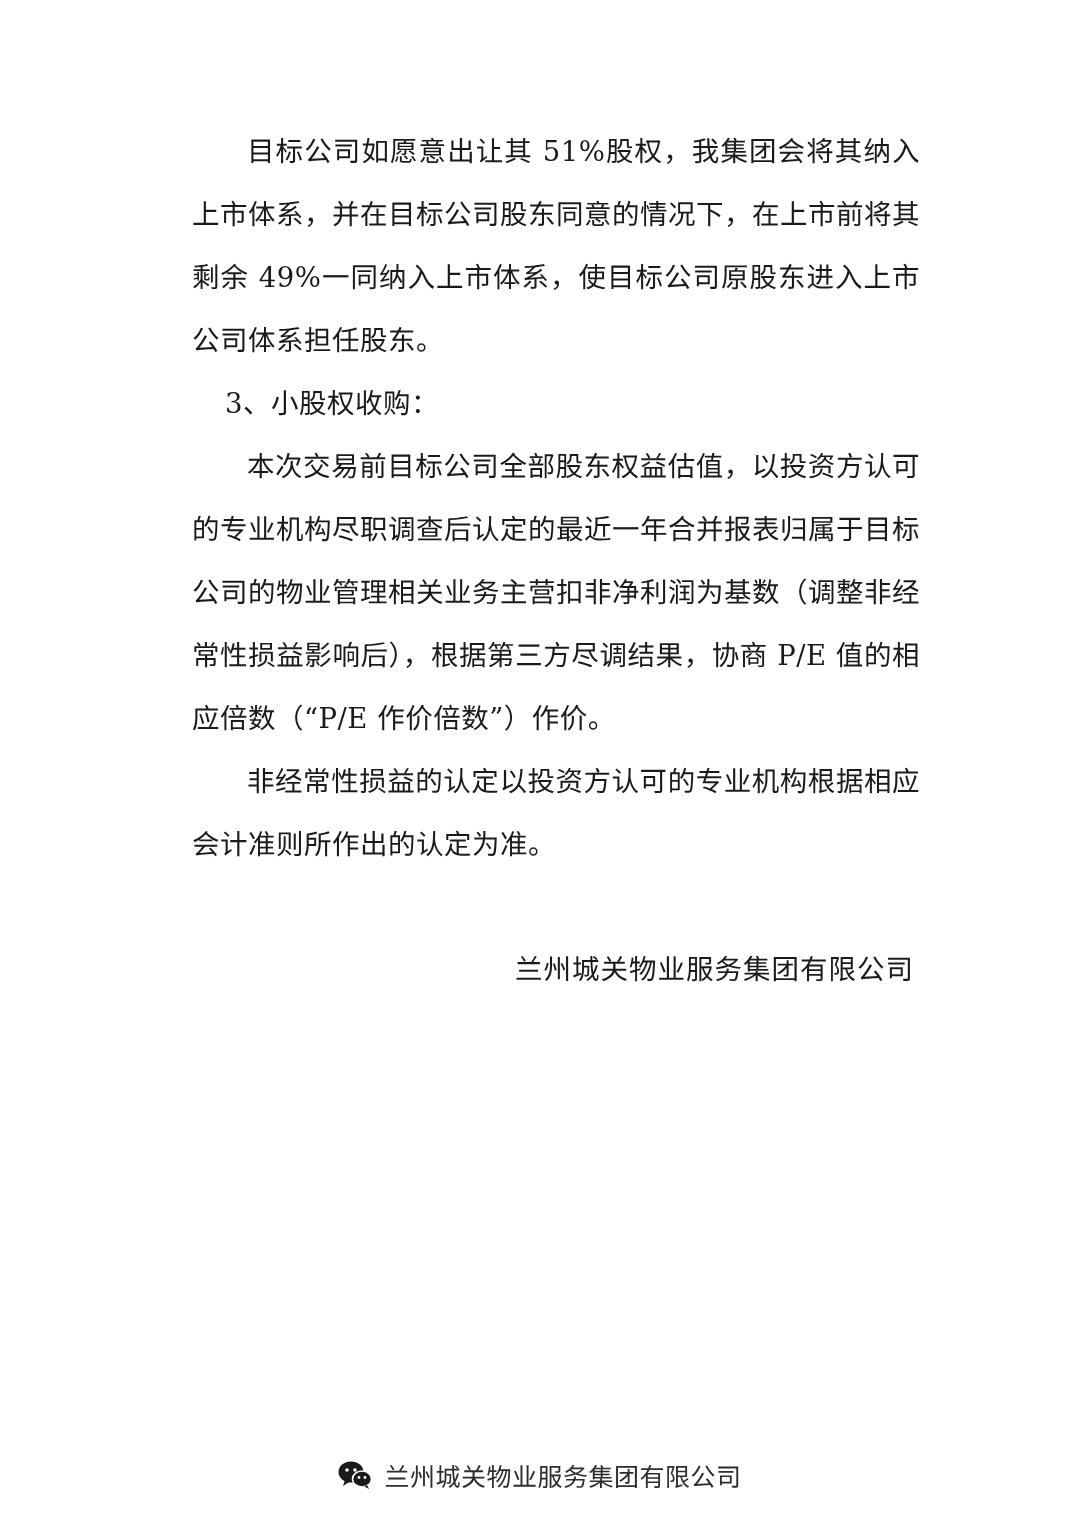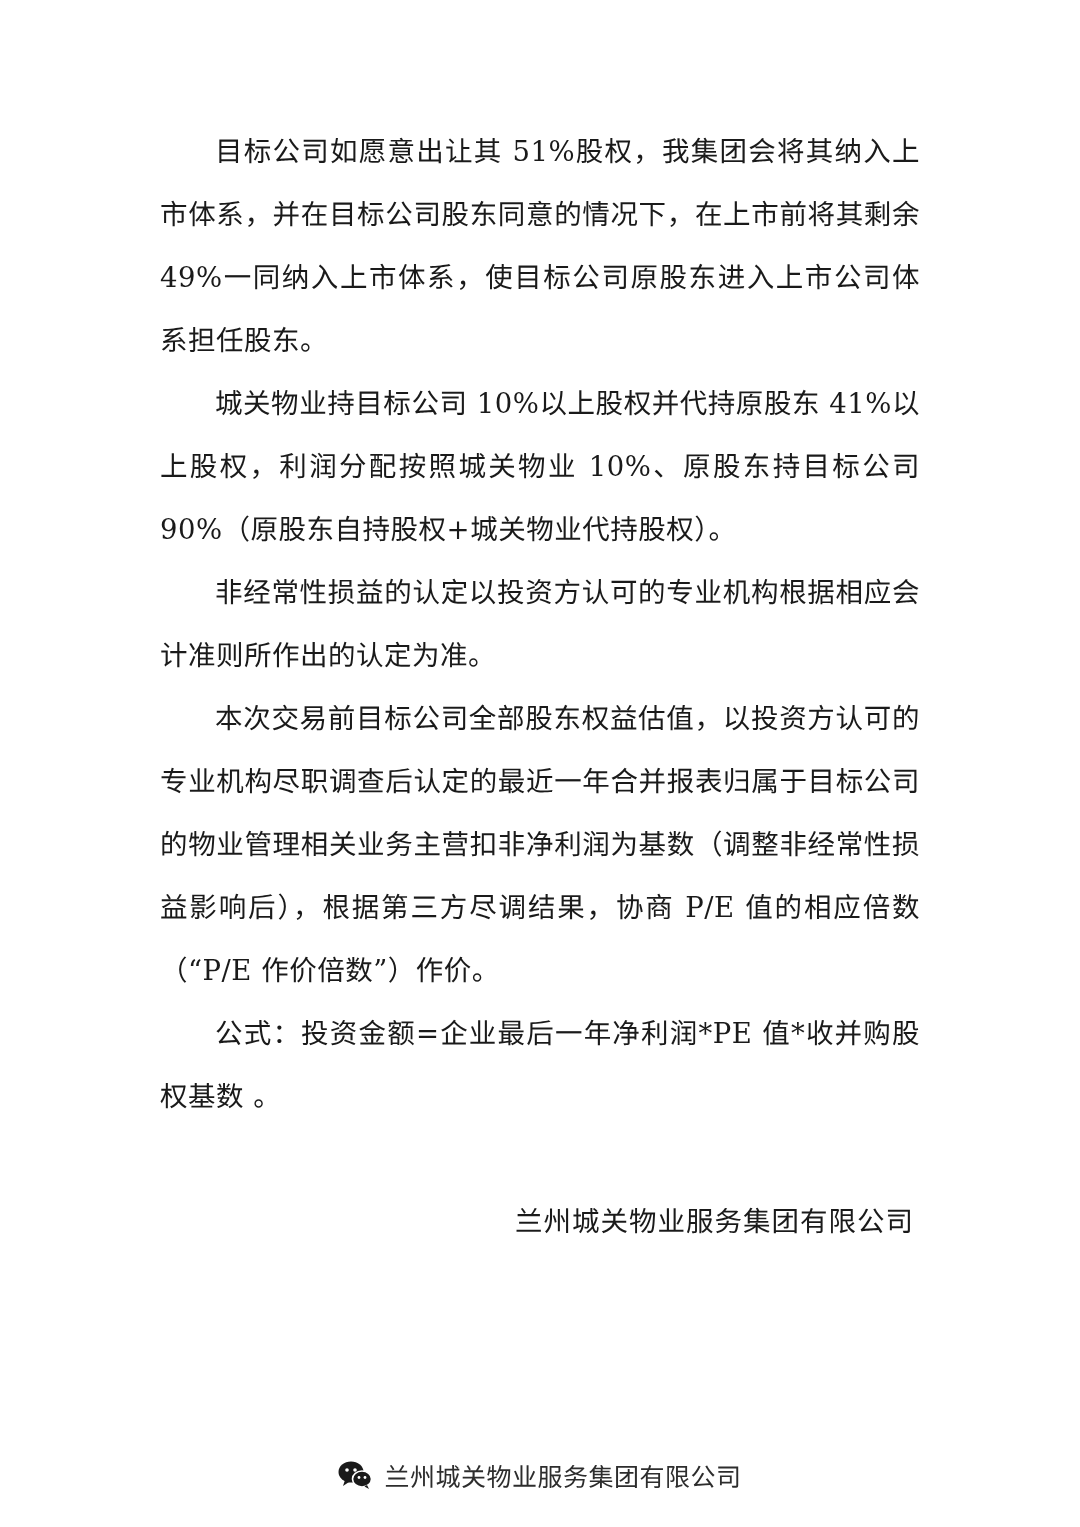--- a/index.html
+++ b/index.html
@@ -23,20 +23,21 @@
     height: 1527px;
     box-sizing: border-box;
     padding: 120px 160px 0 160px;
   }
   .body-text {
     font-size: 27.5px;
     line-height: 63px;
     letter-spacing: 0.5px;
     text-align: justify;
     text-justify: inter-ideograph;
+    margin-left: 32px;
   }
   p {
     margin: 0;
     font-size: 27.5px;
     line-height: 63px;
     text-align: justify;
     text-justify: inter-ideograph;
   }
   p.indent {
     text-indent: 2em;
@@ -80,24 +81,23 @@
     color: #2d2d2d;
     letter-spacing: 0.5px;
   }
 </style>
 </head>
 <body>
 
 <div class="page">
   <div class="body-text">
     <p class="indent">目标公司如愿意出让其 51%股权，我集团会将其纳入上市体系，并在目标公司股东同意的情况下，在上市前将其剩余 49%一同纳入上市体系，使目标公司原股东进入上市公司体系担任股东。</p>
-    <p class="indent">城关物业持目标公司 10%以上股权并代持原股东 41%以上股权，利润分配按照城关物业 10%、原股东持目标公司 90%（原股东自持股权+城关物业代持股权）。</p>
+    <p class="indent-small">3、小股权收购：</p>
+    <p class="indent">本次交易前目标公司全部股东权益估值，以投资方认可的专业机构尽职调查后认定的最近一年合并报表归属于目标公司的物业管理相关业务主营扣非净利润为基数（调整非经常性损益影响后），根据第三方尽调结果，协商 P/E 值的相应倍数（“P/E 作价倍数”）作价。</p>
     <p class="indent">非经常性损益的认定以投资方认可的专业机构根据相应会计准则所作出的认定为准。</p>
-    <p class="indent">本次交易前目标公司全部股东权益估值，以投资方认可的专业机构尽职调查后认定的最近一年合并报表归属于目标公司的物业管理相关业务主营扣非净利润为基数（调整非经常性损益影响后），根据第三方尽调结果，协商 P/E 值的相应倍数（“P/E 作价倍数”）作价。</p>
-    <p class="indent">公式：投资金额=企业最后一年净利润*PE 值*收并购股权基数 。</p>
   </div>
 
   <div class="signature-block">
     <p>兰州城关物业服务集团有限公司</p>
   </div>
 </div>
 
 <div class="footer">
   <span class="wechat-badge">
     <svg width="34" height="28" viewBox="0 0 34 28" xmlns="http://www.w3.org/2000/svg">

